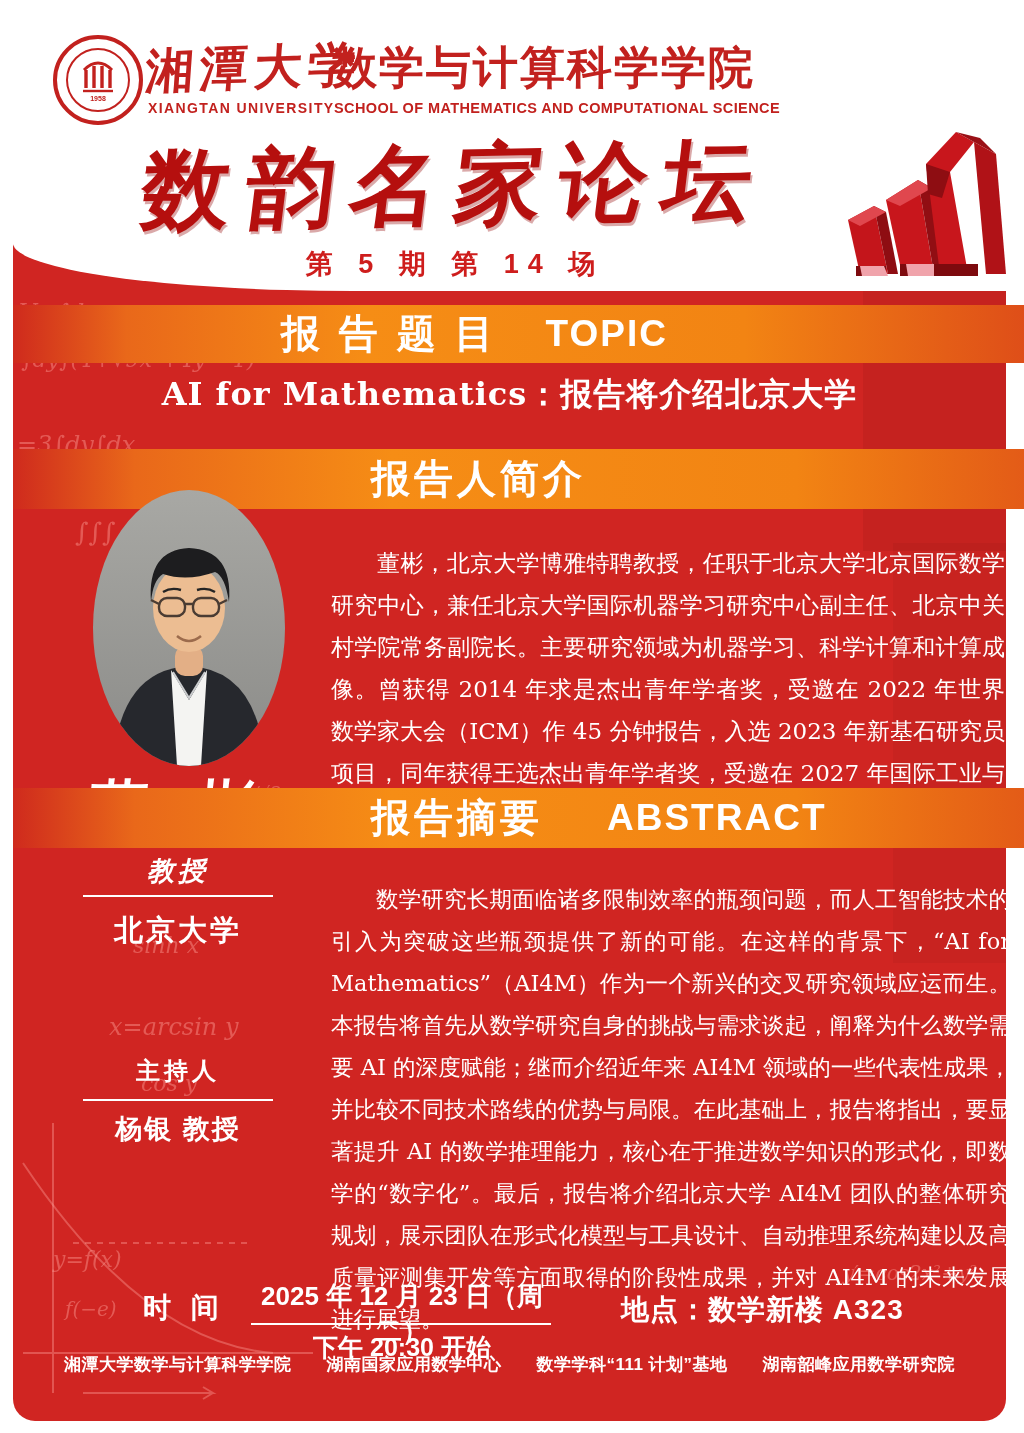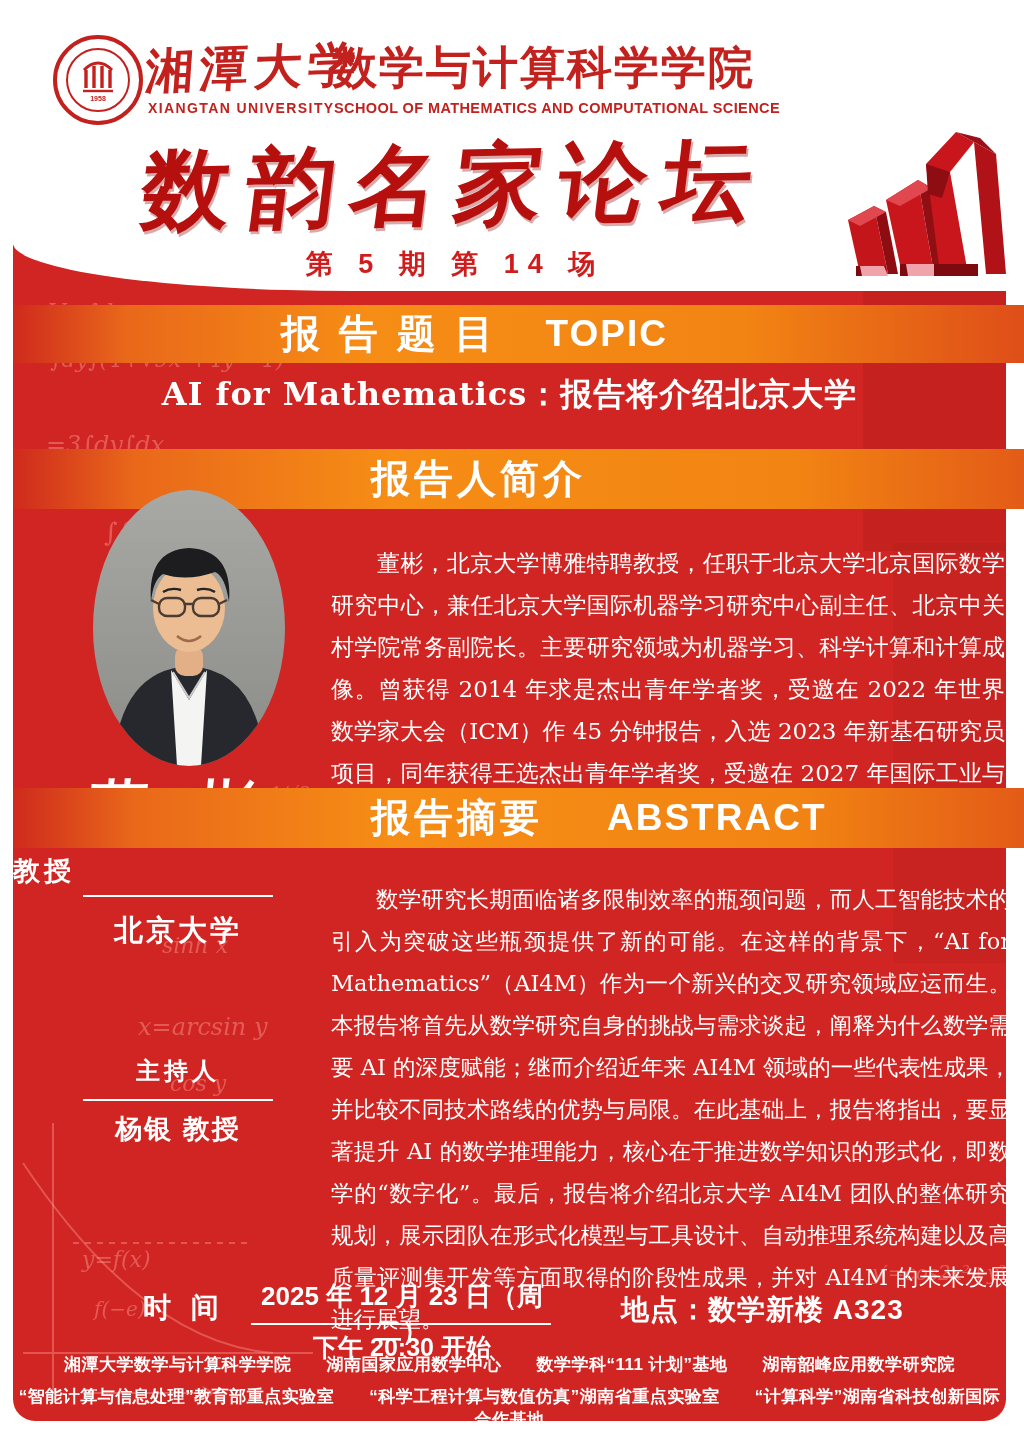--- a/index.html
+++ b/index.html
@@ -20,40 +20,40 @@
   
   .sculpture{position:absolute;right:16px;top:102px;z-index:5;}
   
   .body-red{position:absolute;left:13px;top:243px;width:993px;height:1178px;
             background:linear-gradient(180deg,#d326226 0%,#d32622 0%,#c92220 55%,#cd2421 100%);
             background-color:#d02522;border-radius:4px 4px 22px 22px;}
   .notch{position:absolute;left:0;top:0;width:100%;height:48px;background:#ffffff;
          border-bottom-left-radius:340px 48px;z-index:2;}
   .shade{position:absolute;background:rgba(60,0,0,.07);}
   .doodle{position:absolute;color:rgba(255,165,158,.42);font-family:"DejaVu Serif",serif;
-          font-style:italic;z-index:1;white-space:nowrap;margin-left:29px;}
+          font-style:italic;z-index:1;white-space:nowrap;}
   .doodle-svg{position:absolute;z-index:1;}
   
   .banner{position:absolute;left:0;width:100%;height:58px;display:flex;align-items:center;z-index:3;
           background:linear-gradient(90deg,#cf2a1d 0%,#e9681a 9%,#f68d15 28%,#f28413 58%,#dd4a19 82%,#cd281d 96%);}
   .banner .cn{font-size:39px;font-weight:900;color:#fff;letter-spacing:4px;}
   .banner .en{font-size:37px;font-weight:bold;color:#fff;letter-spacing:2px;margin-left:48px;}
   .topic-line{position:absolute;left:0;top:130px;width:100%;text-align:center;z-index:3;
           font-size:32px;font-weight:bold;color:#fff;font-family:"DejaVu Serif",serif;letter-spacing:1px;}
   .para{position:absolute;z-index:3;color:#fff;font-family:"DejaVu Serif",serif;
         text-align:justify;text-indent:2em;font-weight:500;}
   .bio-para{left:318px;top:276px;width:674px;font-size:23px;line-height:42px;}
   .abs-para{left:318px;top:612px;width:680px;font-size:22.5px;line-height:42px;}
   
   .photo{position:absolute;left:80px;top:247px;width:192px;height:276px;z-index:3;}
   .spk-name{position:absolute;left:0;top:526px;width:330px;text-align:center;z-index:3;
             font-size:58px;font-weight:900;color:#fff;font-family:"DejaVu Serif",serif;
             letter-spacing:14px;transform:skewX(-6deg);}
-  .spk-title{position:absolute;left:0;top:610px;width:330px;z-index:3;
-            font-size:27px;font-weight:bold;color:#fff;letter-spacing:4px;}
+  .spk-title{position:absolute;left:0;top:610px;width:330px;text-align:center;z-index:3;
+            font-size:27px;font-weight:bold;color:#fff;letter-spacing:4px;font-style:italic;}
   .divider{position:absolute;left:70px;width:190px;height:2px;background:#fff;z-index:3;}
   .spk-affil{position:absolute;left:0;top:668px;width:330px;text-align:center;z-index:3;
             font-size:29px;font-weight:bold;color:#fff;letter-spacing:3px;}
   .host-label{position:absolute;left:0;top:812px;width:330px;text-align:center;z-index:3;
             font-size:24px;font-weight:bold;color:#fff;letter-spacing:4px;}
   .host-name{position:absolute;left:0;top:868px;width:330px;text-align:center;z-index:3;
             font-size:27px;font-weight:bold;color:#fff;letter-spacing:2px;}
   
   .time-label{position:absolute;left:130px;top:1046px;z-index:3;font-size:28px;font-weight:900;color:#fff;letter-spacing:6px;}
   .date{position:absolute;left:236px;top:1036px;width:306px;text-align:center;z-index:3;
@@ -197,16 +197,15 @@
     </div>
     <p class="para abs-para">数学研究长期面临诸多限制效率的瓶颈问题，而人工智能技术的引入为突破这些瓶颈提供了新的可能。在这样的背景下，“AI for Mathematics”（AI4M）作为一个新兴的交叉研究领域应运而生。本报告将首先从数学研究自身的挑战与需求谈起，阐释为什么数学需要 AI 的深度赋能；继而介绍近年来 AI4M 领域的一些代表性成果，并比较不同技术路线的优势与局限。在此基础上，报告将指出，要显著提升 AI 的数学推理能力，核心在于推进数学知识的形式化，即数学的“数字化”。最后，报告将介绍北京大学 AI4M 团队的整体研究规划，展示团队在形式化模型与工具设计、自动推理系统构建以及高质量评测集开发等方面取得的阶段性成果，并对 AI4M 的未来发展进行展望。</p>
 
     <div class="time-label">时 间</div>
     <div class="date">2025 年 12 月 23 日（周二）</div>
     <div class="date-line"></div>
     <div class="start">下午 20:30 开始</div>
     <div class="location">地点：数学新楼 A323</div>
 
     <div class="footer-line f1">湘潭大学数学与计算科学学院　　湖南国家应用数学中心　　数学学科“111 计划”基地　　湖南韶峰应用数学研究院</div>
-    <div class="footer-line f2">“智能计算与信息处理”教育部重点实验室　　“科学工程计算与数值仿真”湖南省重点实验室　　“计算科学”湖南省科技创新国际合作基地</div>
   </div>
 
 </div>
 
 </body></html>

